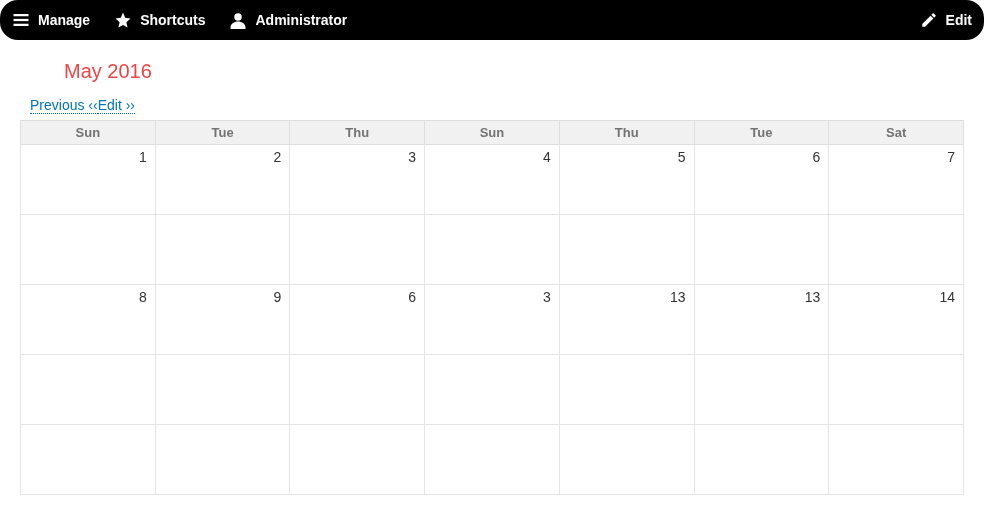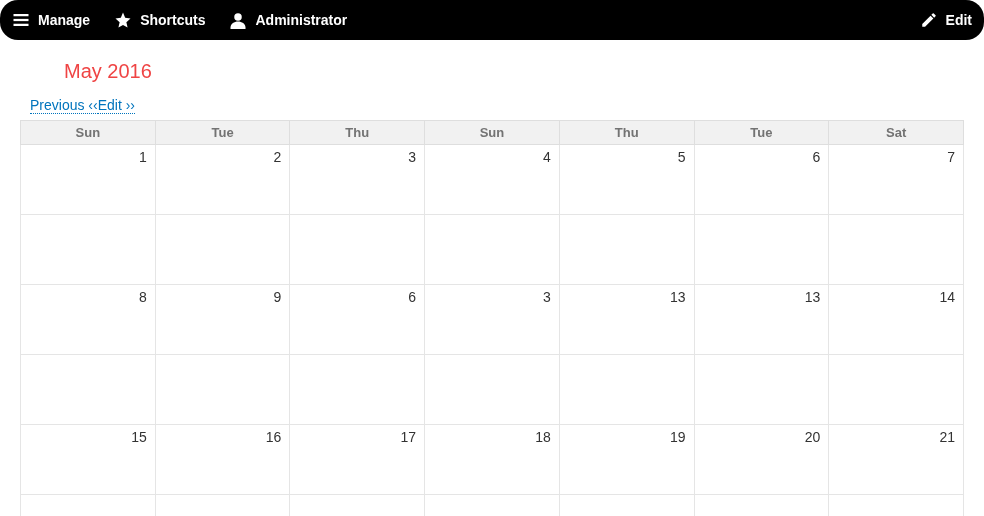--- a/index.html
+++ b/index.html
@@ -185,43 +185,20 @@
         </tr>
         <tr class="body-row">
           <td></td>
           <td></td>
           <td></td>
           <td></td>
           <td></td>
           <td></td>
           <td></td>
         </tr>
-        <tr class="daynum-row">
-          <td>
-            <div class="daynum">15</div>
-          </td>
-          <td>
-            <div class="daynum">16</div>
-          </td>
-          <td>
-            <div class="daynum">17</div>
-          </td>
-          <td>
-            <div class="daynum">18</div>
-          </td>
-          <td>
-            <div class="daynum">19</div>
-          </td>
-          <td>
-            <div class="daynum">20</div>
-          </td>
-          <td>
-            <div class="daynum">21</div>
-          </td>
-        </tr>
         <tr class="body-row">
           <td></td>
           <td></td>
           <td></td>
           <td></td>
           <td></td>
           <td></td>
           <td></td>
         </tr>
       </tbody>

